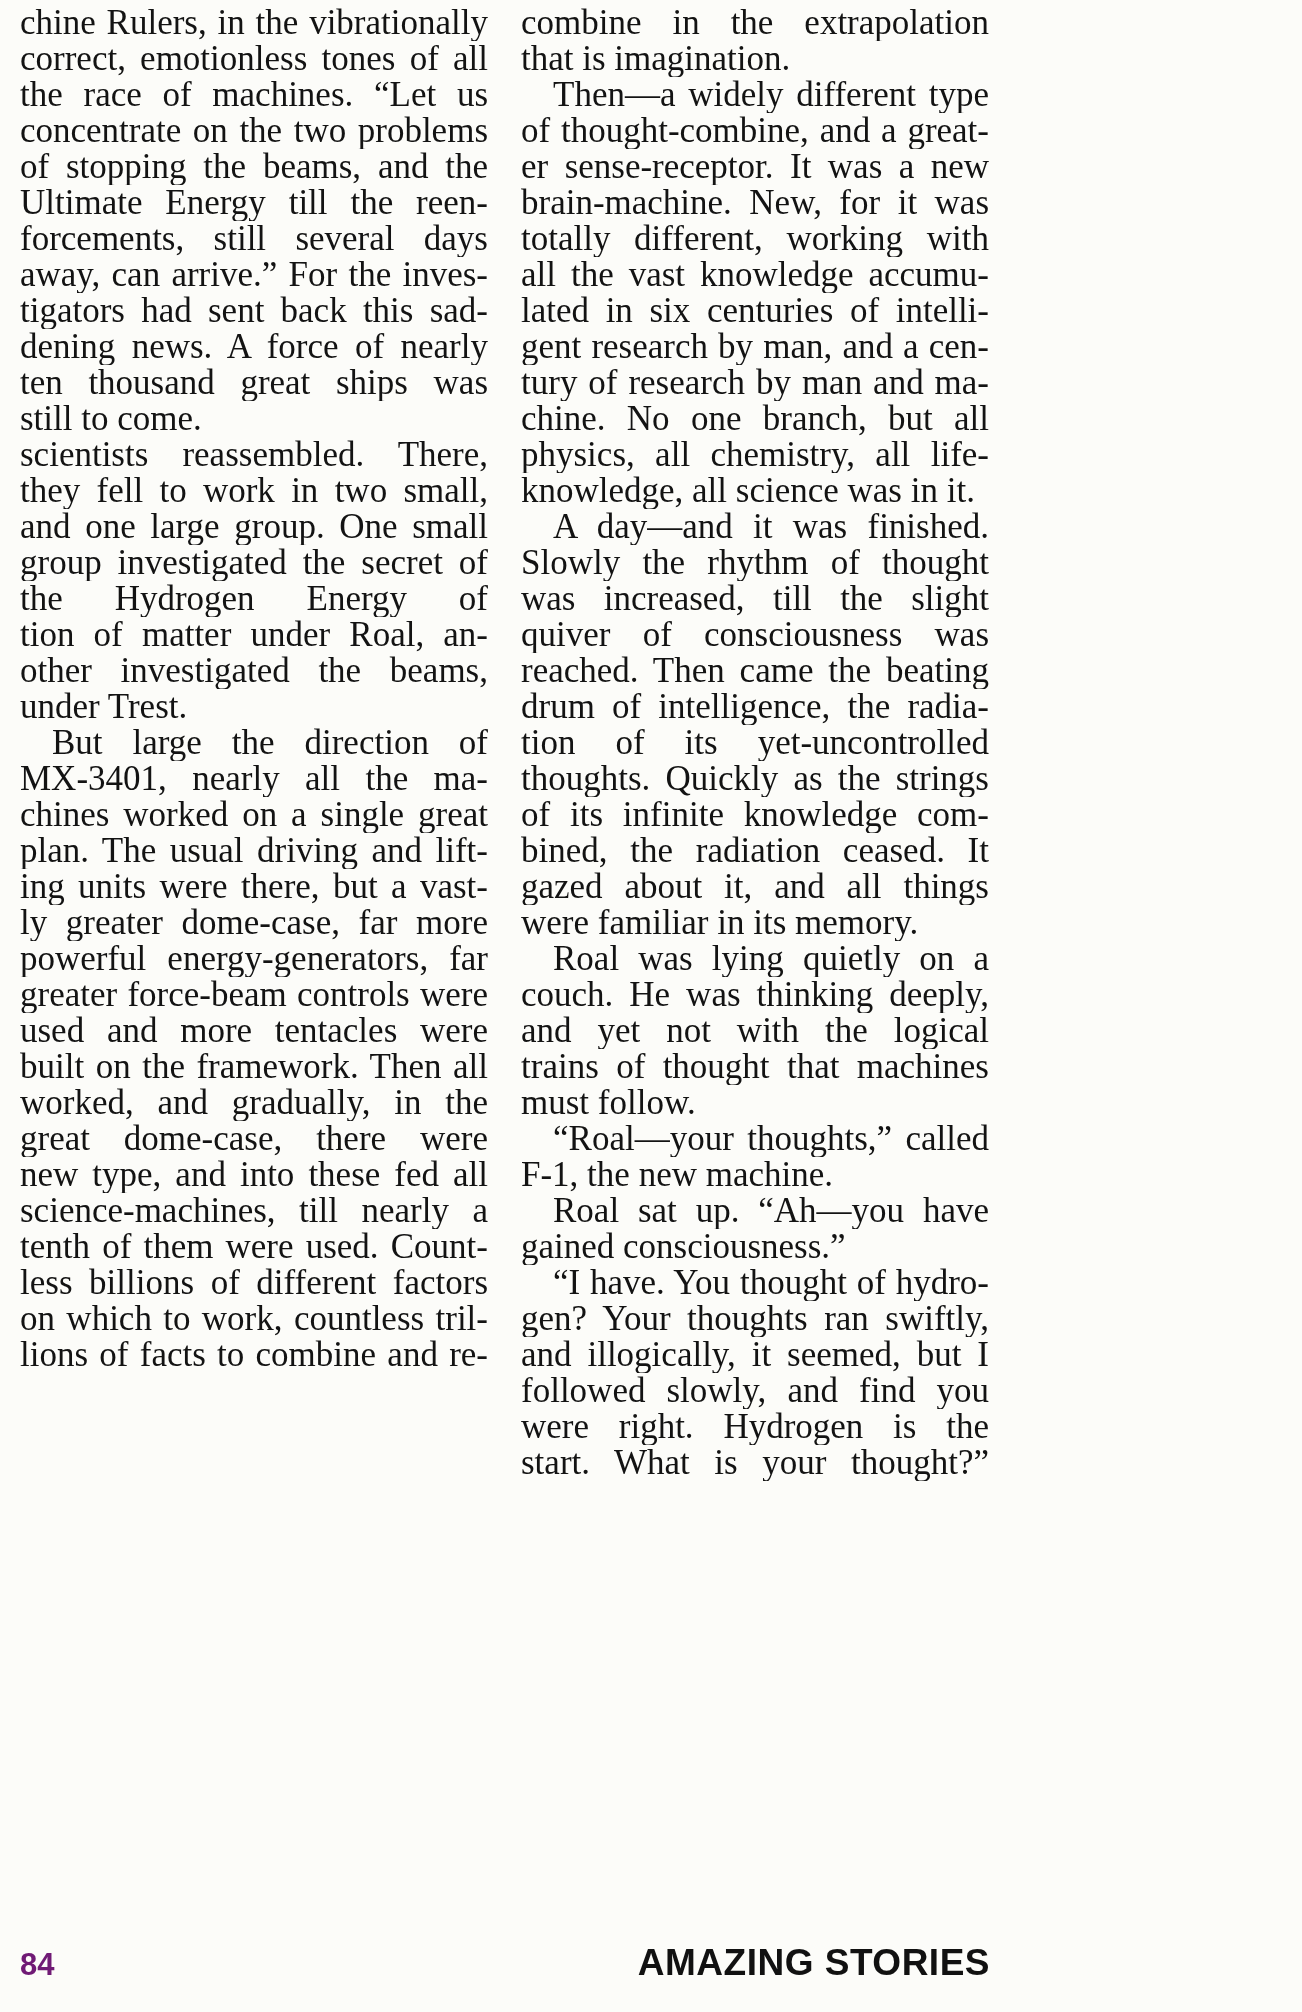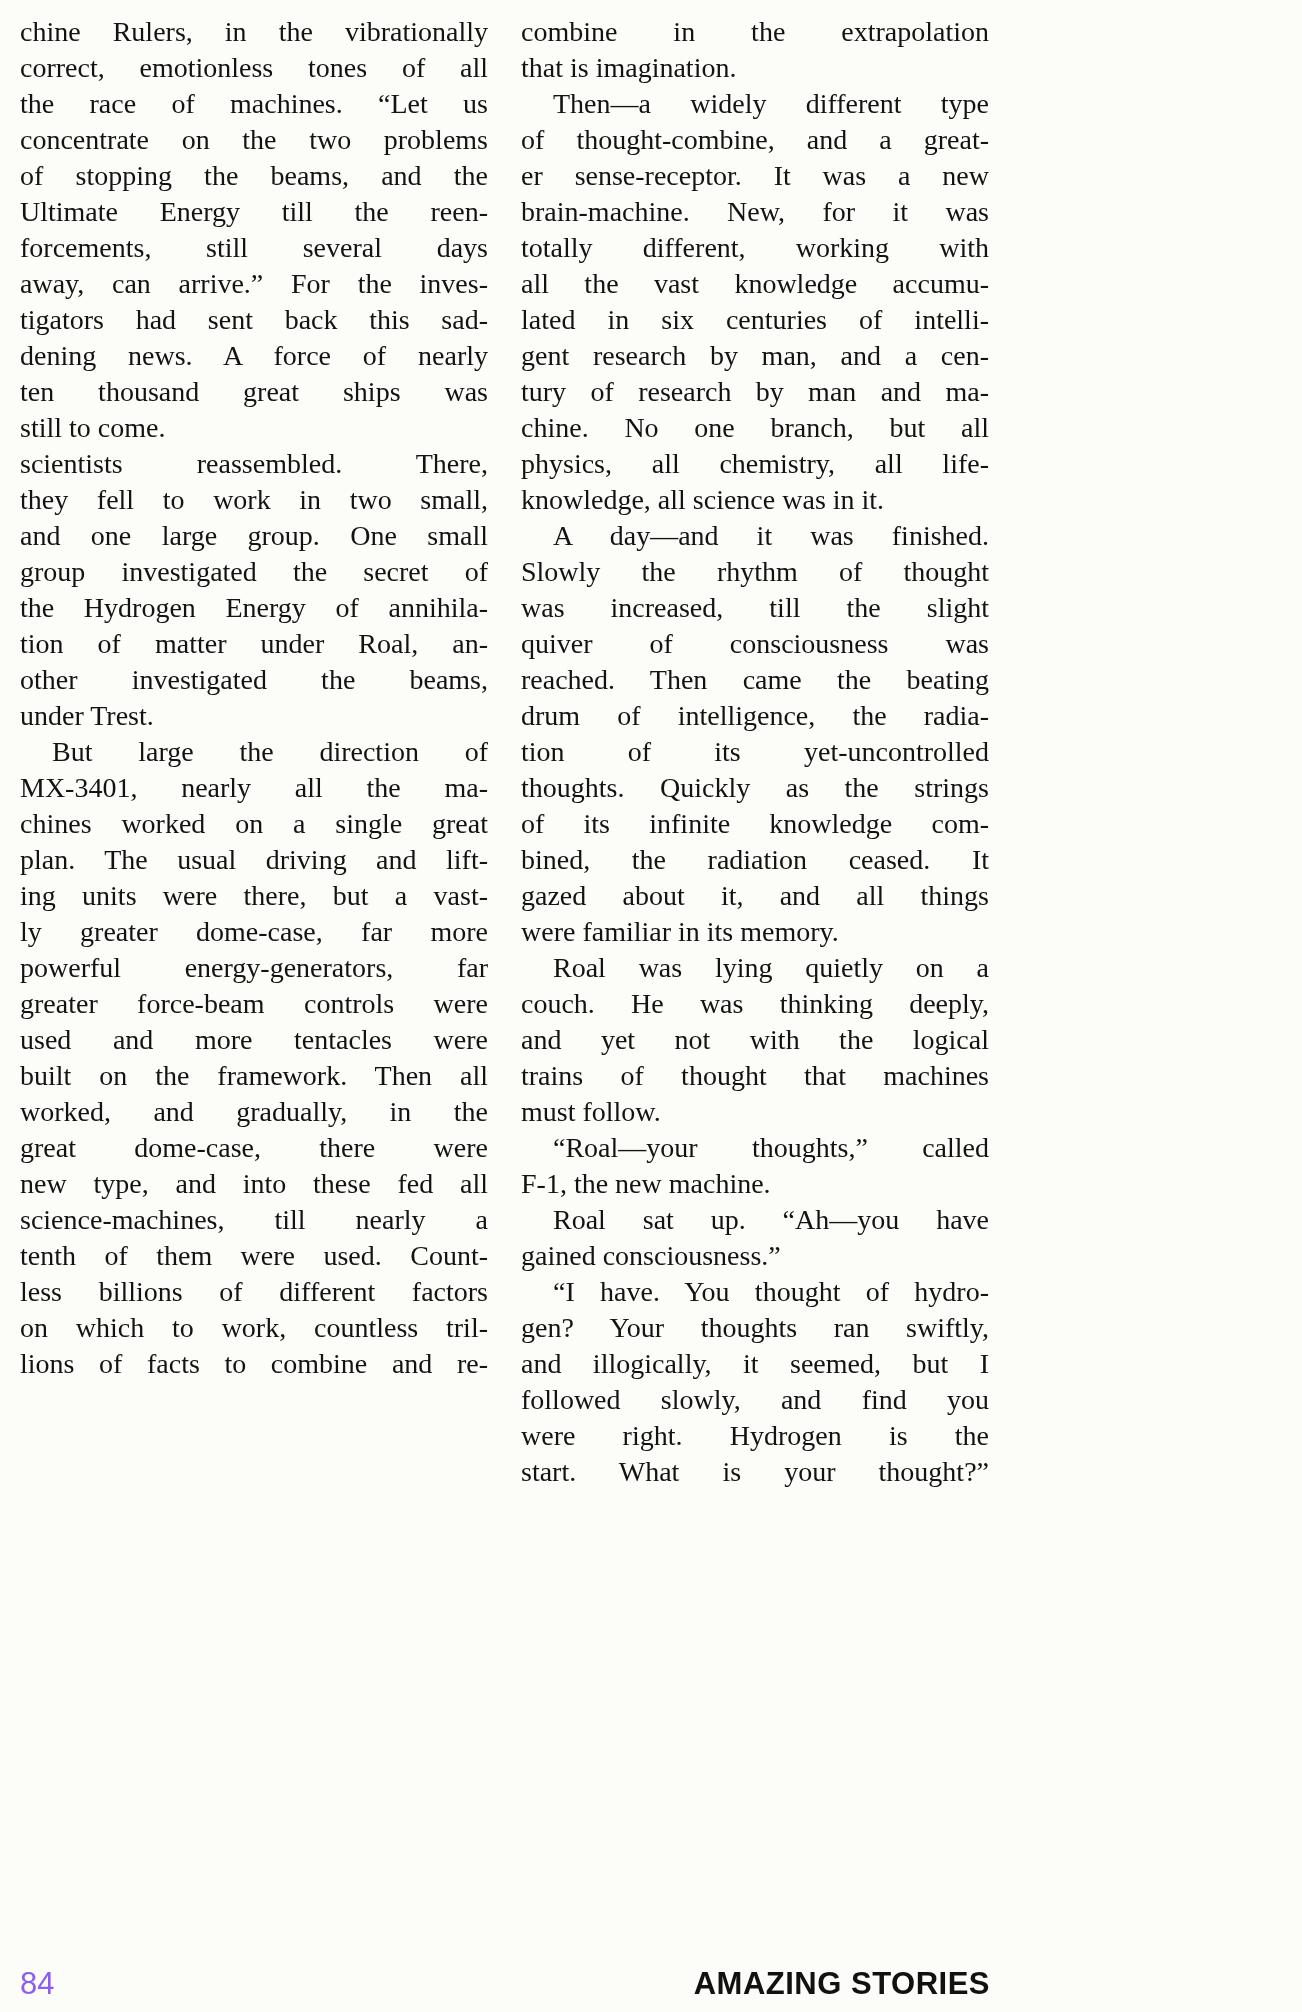--- a/index.html
+++ b/index.html
@@ -11,23 +11,23 @@
     position: relative;
     width: 1302px;
     height: 2012px;
     background: #fcfcf9;
     overflow: hidden;
     font-family: "Liberation Serif", serif;
     color: #131313;
   }
   .column {
     position: absolute;
-    top: 14px;
+    top: 5px;
     width: 468px;
-    font-size: 28px;
+    font-size: 35px;
     line-height: 36px;
   }
   .column-left  { left: 20px;  }
   .column-right { left: 521px; }
   .para { margin: 0; }
   .line {
     text-align: justify;
     text-align-last: justify;
     white-space: normal;
     overflow: hidden;
@@ -41,26 +41,25 @@
     width: 970px;
     top: 1942px;
     height: 44px;
     display: flex;
     justify-content: space-between;
     align-items: baseline;
     font-family: "Liberation Sans", sans-serif;
   }
   .page-number {
     font-size: 31px;
-    font-weight: 400;
-    color: #8b5cf6;
-    margin-top: 24px;
+    font-weight: 700;
+    color: #701a75;
   }
   .magazine-title {
-    font-size: 31px;
+    font-size: 37px;
     font-weight: 700;
     letter-spacing: 0.5px;
     color: #111111;
   }
 </style>
 </head>
 <body>
 
 <div class="page">
   <div class="column column-left" id="col-0">

